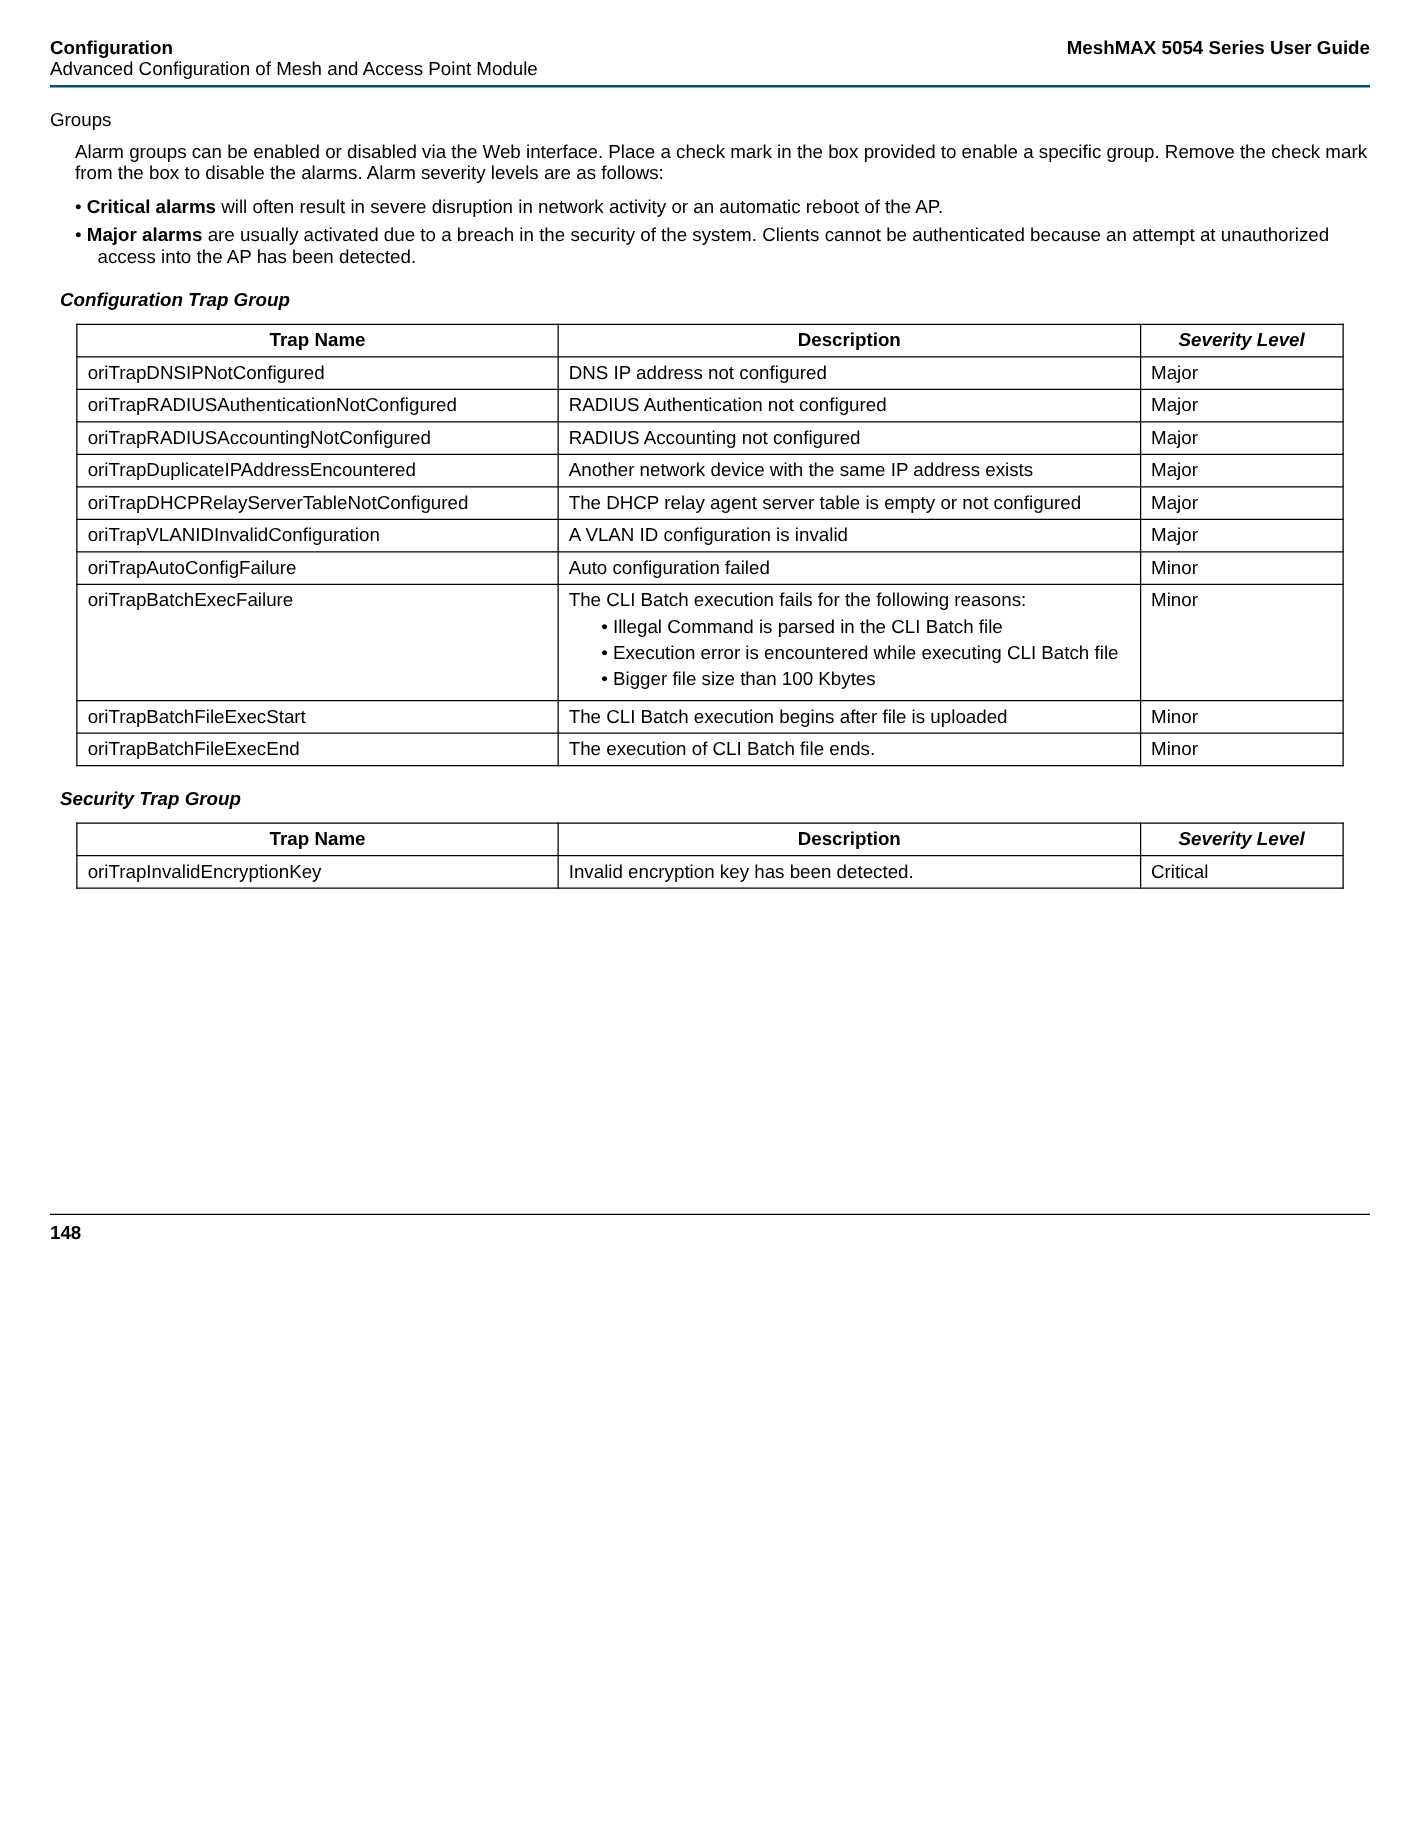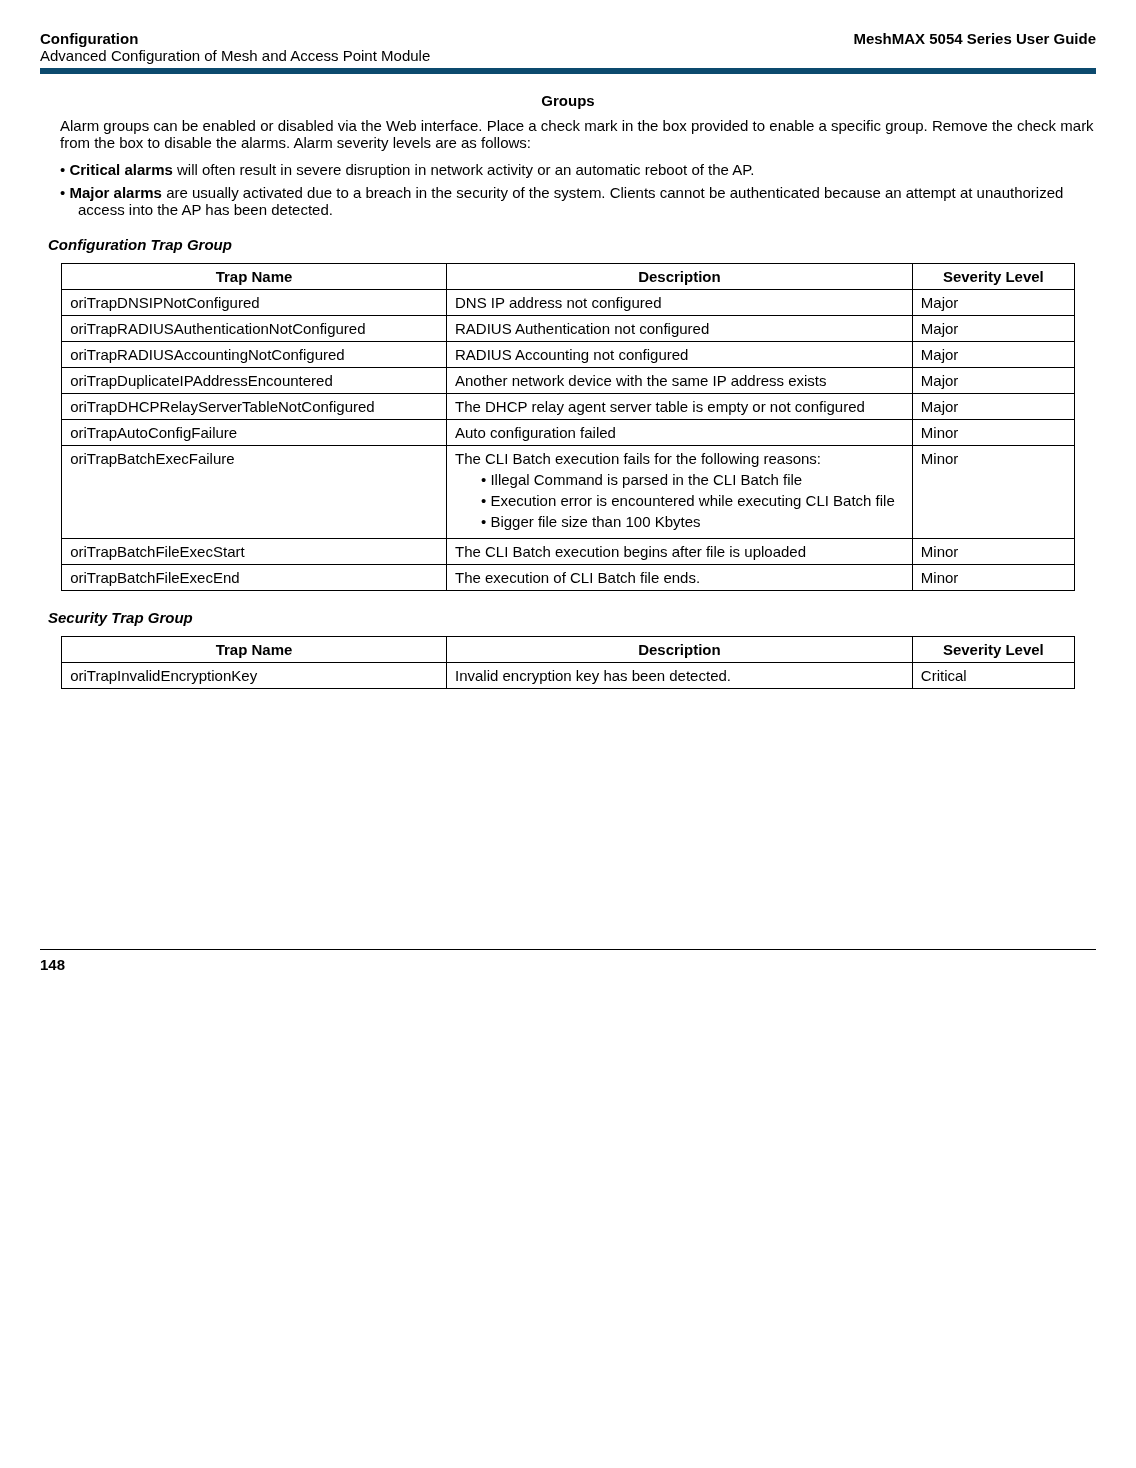--- a/index.html
+++ b/index.html
@@ -6,38 +6,37 @@
     font-family: Arial, Helvetica, sans-serif;
     font-size: 15px;
     color: #000;
     margin: 0;
     padding: 30px 40px;
     width: 1056px;
   }
   .header {
     display: flex;
     justify-content: space-between;
-    border-bottom: 6px solid #0c4a6e;
+    border-bottom: 2px solid #0c4a6e;
     padding-bottom: 4px;
     margin-bottom: 12px;
   }
   .header-left {
     font-weight: normal;
   }
   .header-left .title {
     font-weight: bold;
   }
   .header-right {
     font-weight: bold;
     text-align: right;
   }
   .groups-heading {
-    font-weight: bold;
+    font-weight: normal;
     margin: 18px 0 8px 0;
-    text-align: center;
   }
   .intro {
     margin: 0 0 10px 20px;
   }
   ul.severity {
     list-style: none;
     padding: 0 0 0 20px;
     margin: 0 0 18px 0;
   }
   ul.severity li {
@@ -68,21 +67,21 @@
     vertical-align: top;
     text-align: left;
     font-size: 15px;
   }
   table.trap th {
     font-weight: bold;
     text-align: center;
   }
   .col-name { width: 38%; }
   .col-desc { width: 46%; }
-  .col-sev  { width: 16%; }
+  .col-sev  { width: 16%; font-style: italic; }
   .desc-list {
     margin: 4px 0 2px 0;
     padding-left: 26px;
     list-style: none;
   }
   .desc-list li {
     margin-bottom: 4px;
     padding-left: 14px;
     text-indent: -14px;
   }
@@ -145,20 +144,25 @@
       <td>Major</td>
     </tr>
     <tr>
       <td>oriTrapDuplicateIPAddressEncountered</td>
       <td>Another network device with the same IP address exists</td>
       <td>Major</td>
     </tr>
     <tr>
       <td>oriTrapDHCPRelayServerTableNotConfigured</td>
       <td>The DHCP relay agent server table is empty or not configured</td>
+      <td>Major</td>
+    </tr>
+    <tr>
+      <td>oriTrapVLANIDInvalidConfiguration</td>
+      <td>A VLAN ID configuration is invalid</td>
       <td>Major</td>
     </tr>
     <tr>
       <td>oriTrapAutoConfigFailure</td>
       <td>Auto configuration failed</td>
       <td>Minor</td>
     </tr>
     <tr>
       <td>oriTrapBatchExecFailure</td>
       <td>

